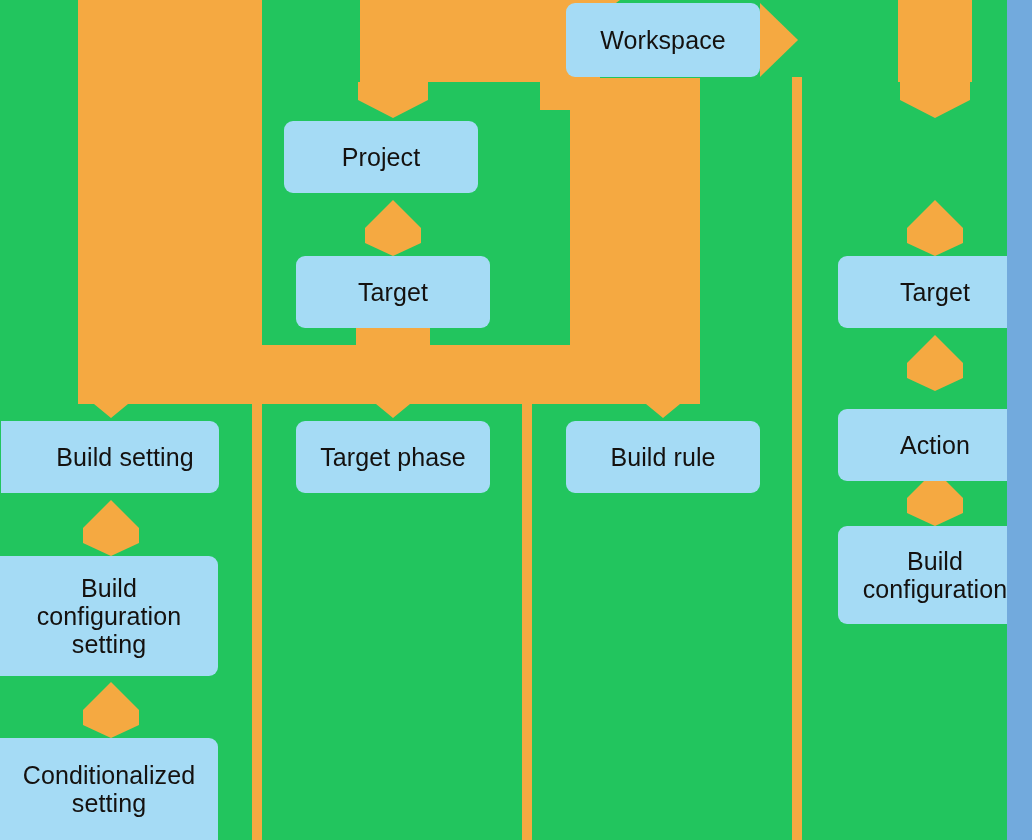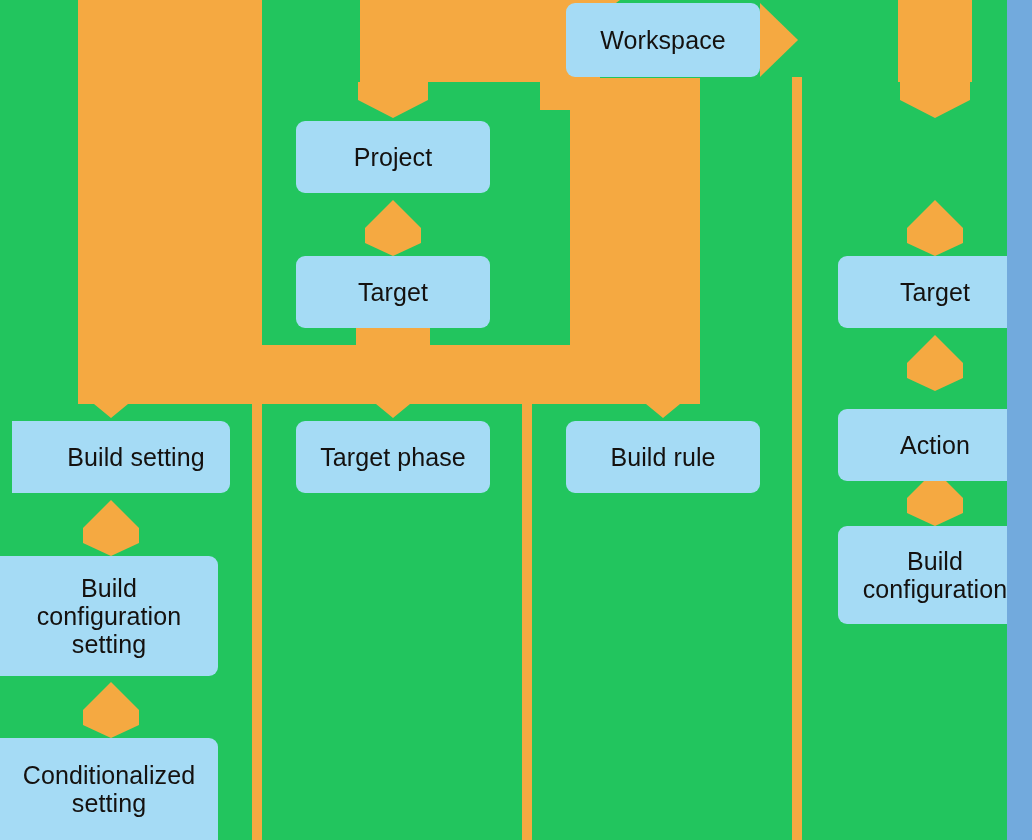--- a/index.html
+++ b/index.html
@@ -93,29 +93,29 @@
 
     <path fill="#F5A941" d="M 935,335 L 963,363 L 963,378 L 935,391 L 907,378 L 907,363 Z"></path>
 
     <path fill="#F5A941" d="M 935,470 L 963,498 L 963,513 L 935,526 L 907,513 L 907,498 Z"></path>
   </svg>
 
   <div class="node" style="left:566px;top:3px;width:194px;height:74px;">
     <span>Workspace</span>
   </div>
 
-  <div class="node" style="left:296px;top:121px;width:194px;height:72px;">
+  <div class="node" style="left:284px;top:121px;width:194px;height:72px;">
     <span>Project</span>
   </div>
 
   <div class="node" style="left:296px;top:256px;width:194px;height:72px;">
     <span>Target</span>
   </div>
 
-  <div class="node" style="left:12px;top:421px;width:218px;height:72px;border-top-left-radius:0;border-bottom-left-radius:0;padding-left:36px;">
+  <div class="node" style="left:1px;top:421px;width:218px;height:72px;border-top-left-radius:0;border-bottom-left-radius:0;padding-left:36px;">
     <span>Build setting</span>
   </div>
 
   <div class="node" style="left:296px;top:421px;width:194px;height:72px;">
     <span>Target phase</span>
   </div>
 
   <div class="node" style="left:566px;top:421px;width:194px;height:72px;">
     <span>Build rule</span>
   </div>

